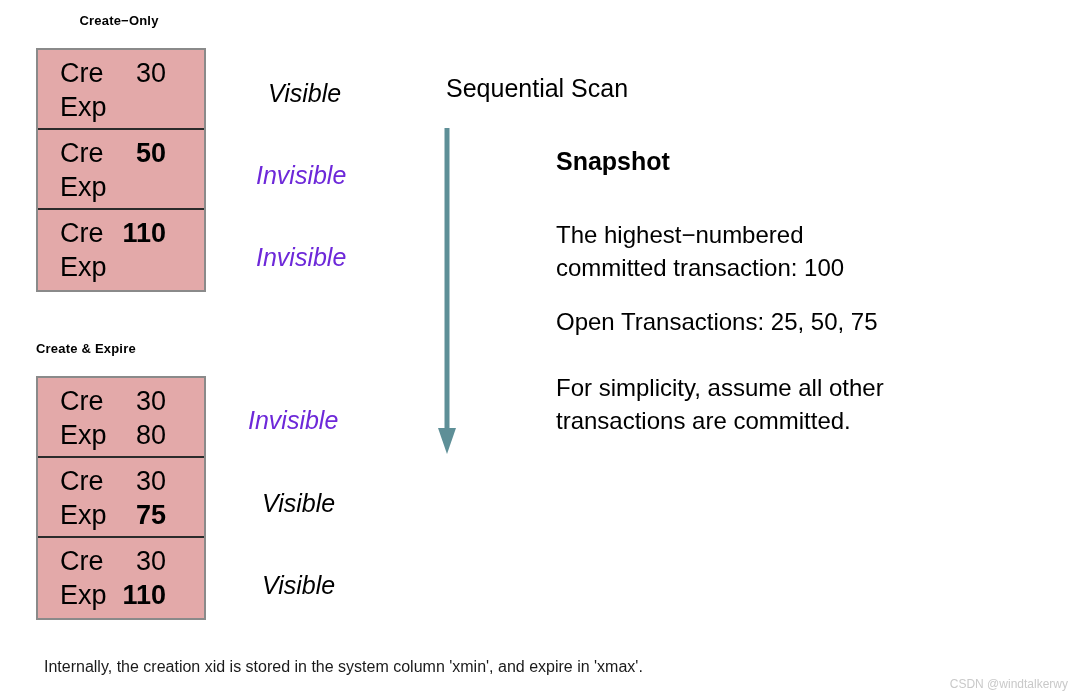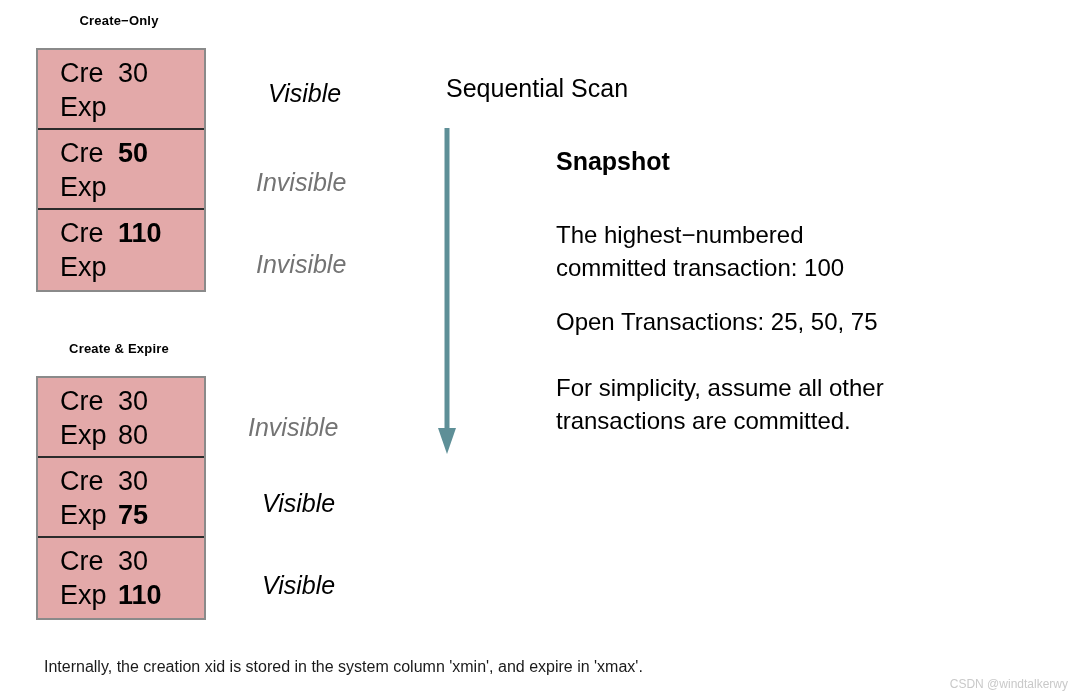--- a/index.html
+++ b/index.html
@@ -19,21 +19,21 @@
   
   .section-caption {
     position: absolute;
     font-weight: bold;
     font-size: 13px;
     letter-spacing: 0.2px;
     color: #000;
     white-space: nowrap;
   }
   #caption-create-only { left: 36px; top: 13px; width: 166px; text-align: center; }
-  #caption-create-expire { left: 36px; top: 341px; width: 166px; text-align: center; }
+  #caption-create-expire { left: 36px; top: 341px; width: 166px; text-align: left; }
 
   
   .tuple-table {
     position: absolute;
     left: 36px;
     width: 166px;
     border: 2px solid #8a8a8a;
     box-sizing: content-box;
     background: #E3A9A9;
   }
@@ -58,36 +58,36 @@
     white-space: nowrap;
   }
   .tuple-key {
     display: inline-block;
     width: 58px;
     color: #000;
   }
   .tuple-val {
     display: inline-block;
     min-width: 48px;
-    text-align: left;
+    text-align: right;
     color: #000;
   }
   .tuple-val.dim { color: #000000; font-weight: bold; }
   .tuple-val.blank { min-width: 0; }
 
   
   .vis-label {
     position: absolute;
     font-size: 25px;
     line-height: 30px;
     white-space: nowrap;
     color: #000;
     font-style: italic;
   }
-  .vis-label.dim { color: #737373; margin-top: 7px; }
+  .vis-label.dim { color: #6d28d9; }
 
   #vis-1 { left: 268px; top: 78px; }
   #vis-2 { left: 256px; top: 160px; }
   #vis-3 { left: 256px; top: 242px; }
   #vis-4 { left: 248px; top: 405px; }
   #vis-5 { left: 262px; top: 488px; }
   #vis-6 { left: 262px; top: 570px; }
 
   
   #scan-title {

